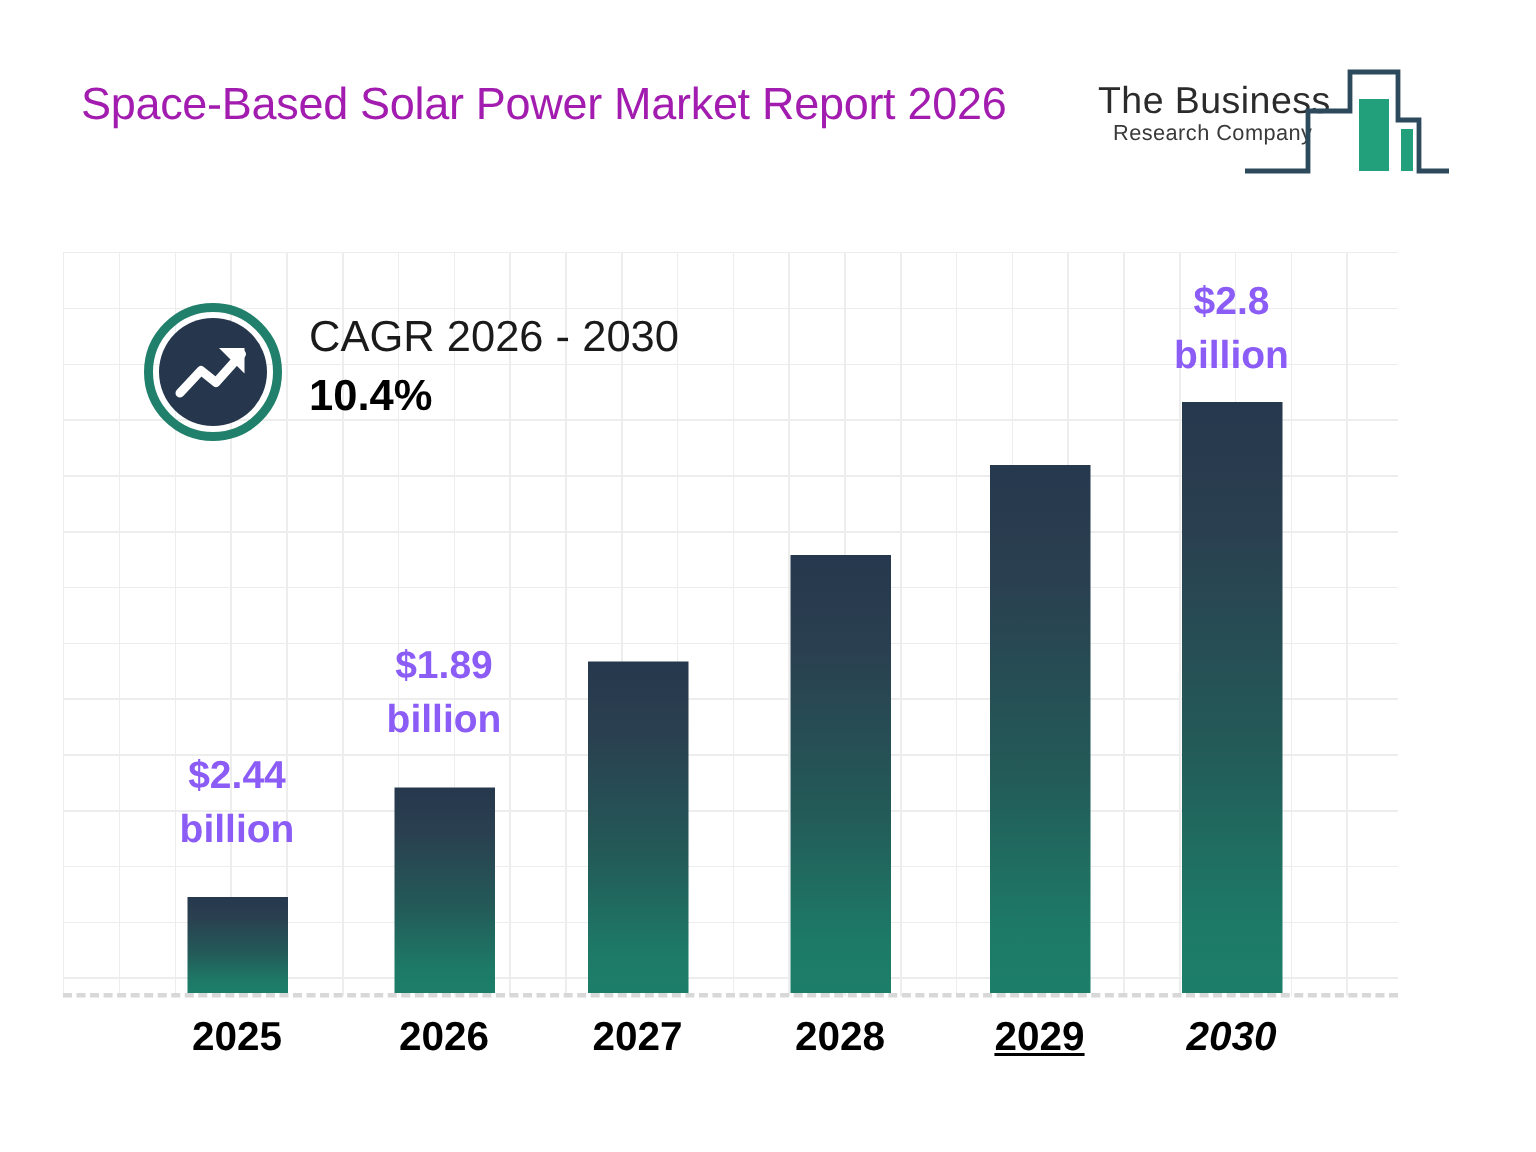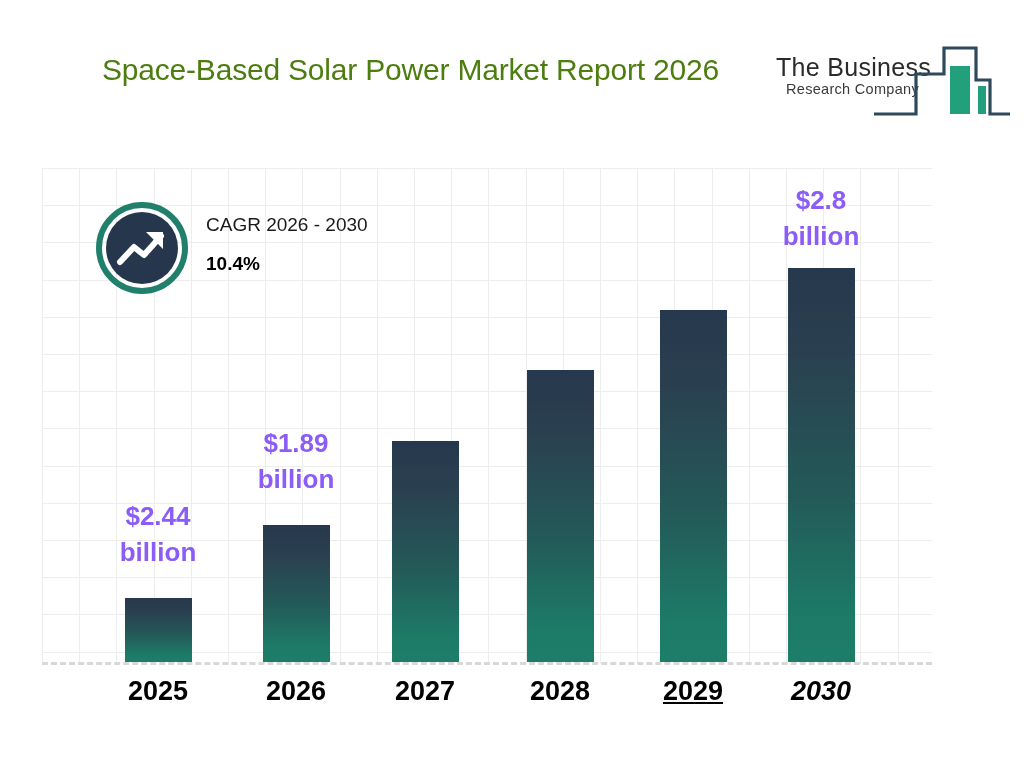--- a/index.html
+++ b/index.html
@@ -29,34 +29,32 @@
     width: 1024px;
     height: 160px;
   }
   .report-title {
     position: absolute;
     left: 54px;
     top: 48px;
     width: 660px;
     font-size: 30px;
     line-height: 44px;
-    color: #4d7c0f;
+    color: #a21caf;
     font-weight: 400;
     font-family: "Liberation Sans", sans-serif;
     letter-spacing: -0.2px;
-    margin-left: 48px;
   }
 
   .logo {
     position: absolute;
     left: 724px;
     top: 38px;
     width: 250px;
     height: 90px;
-    margin-left: 44px;
   }
   .logo-text {
     position: absolute;
     left: 8px;
     top: 16px;
     width: 160px;
     text-align: left;
   }
   .logo-line1 {
     font-size: 25px;
@@ -162,28 +160,28 @@
     width: 92px;
     height: 92px;
   }
   .cagr-text {
     position: absolute;
     left: 110px;
     top: 6px;
     width: 290px;
   }
   .cagr-period {
-    font-size: 19px;
+    font-size: 29px;
     color: #1a1a1a;
     font-family: "Liberation Sans", sans-serif;
     line-height: 34px;
     white-space: nowrap;
   }
   .cagr-value {
-    font-size: 19px;
+    font-size: 29px;
     font-weight: bold;
     color: #000000;
     font-family: "Liberation Sans", sans-serif;
     line-height: 40px;
     margin-top: 2px;
     white-space: nowrap;
   }
 </style>
 </head>
 <body>

